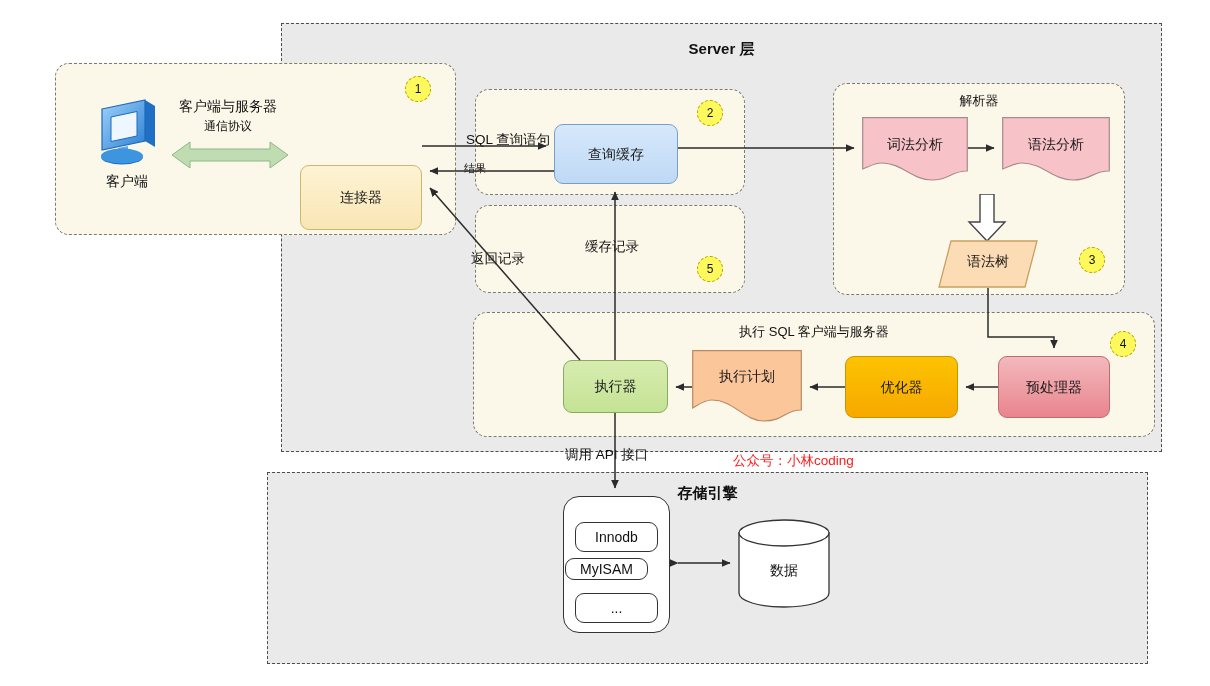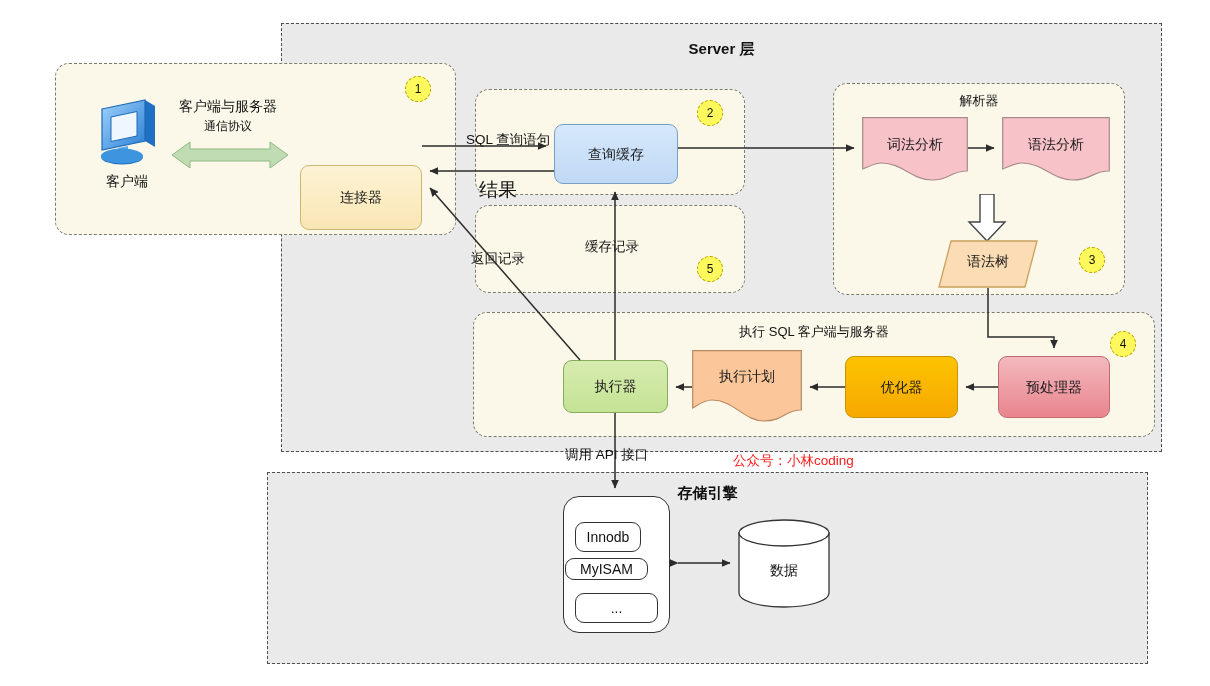--- a/index.html
+++ b/index.html
@@ -239,40 +239,40 @@
   <div class="node n-opt" style="left:845px; top:356px; width:113px; height:62px;">
     <span>优化器</span>
   </div>
 
   <div class="node n-pre" style="left:998px; top:356px; width:112px; height:62px;">
     <span>预处理器</span>
   </div>
 
   <div class="engine-box" style="left:563px; top:496px; width:107px; height:137px;"></div>
 
-  <div class="engine-item" style="left:575px; top:522px; width:66px; height:30px;">
+  <div class="engine-item" style="left:575px; top:522px; width:83px; height:30px;">
     <span>Innodb</span>
   </div>
   <div class="engine-item" style="left:565px; top:558px; width:83px; height:22px;">
     <span>MyISAM</span>
   </div>
   <div class="engine-item" style="left:575px; top:593px; width:83px; height:30px;">
     <span>...</span>
   </div>
 
   <div class="cyl" style="left:738px; top:518px; width:92px; height:90px;">
     <svg width="92" height="90" viewBox="0 0 92 90">
       <path d="M1,15 L1,75 C1,83 21,89 46,89 C71,89 91,83 91,75 L91,15 Z" fill="#ffffff" stroke="#333" stroke-width="1.3"></path>
       <ellipse cx="46" cy="15" rx="45" ry="13" fill="#ffffff" stroke="#333" stroke-width="1.3"></ellipse>
     </svg>
     <div class="cyl-label">数据</div>
   </div>
 
   <div class="lbl" style="left:466px; top:131px; font-size:13.5px;">SQL 查询语句</div>
-  <div class="lbl" style="left:479px; top:161px; font-size:19px;margin-top:16px;">结果</div>
+  <div class="lbl" style="left:464px; top:161px; font-size:11px;">结果</div>
   <div class="lbl" style="left:585px; top:238px; font-size:13.5px;">缓存记录</div>
   <div class="lbl" style="left:471px; top:250px; font-size:13.5px;">返回记录</div>
   <div class="lbl" style="left:565px; top:446px; font-size:13.5px;">调用 API 接口</div>
 
   <div class="lbl red" style="left:733px; top:452px;">公众号：小林coding</div>
 
   <svg id="wires" viewBox="0 0 1210 686">
     <defs>
       <marker id="ah" markerWidth="9" markerHeight="8" refX="8.4" refY="4" orient="auto" markerUnits="userSpaceOnUse">
         <path d="M0,0 L9,4 L0,8 Z" fill="#2b2b2b"></path>

